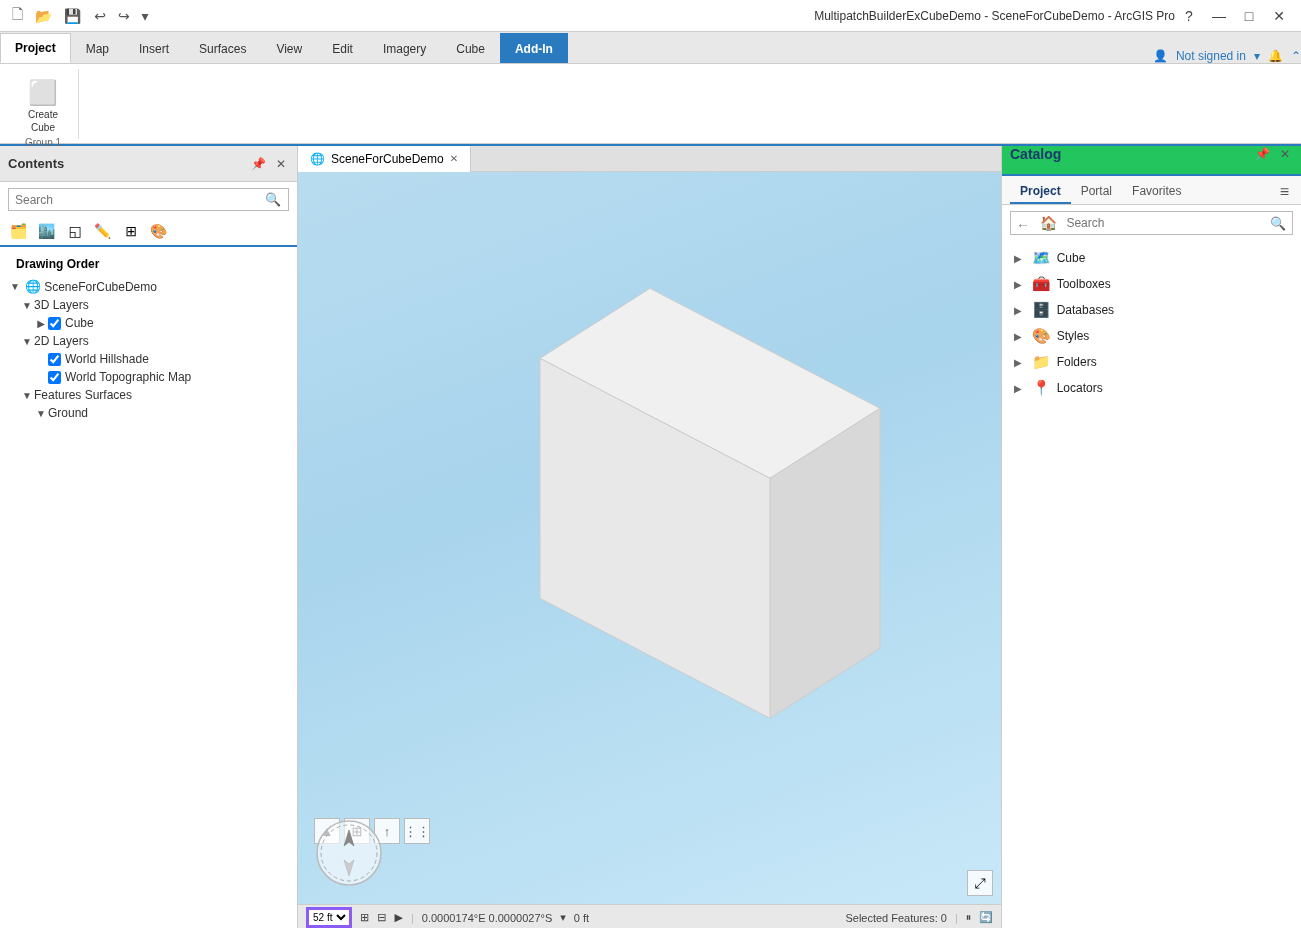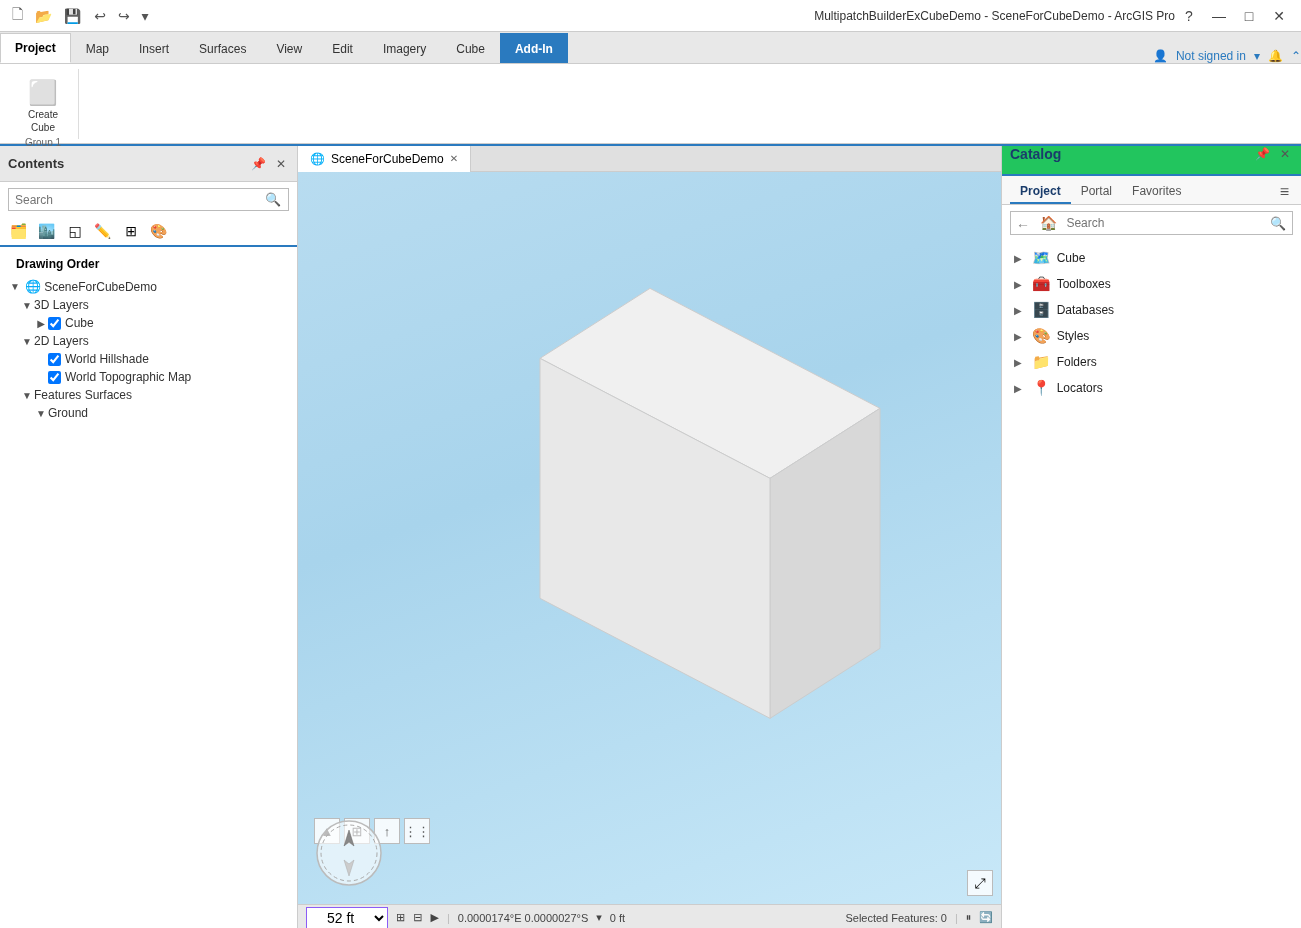--- a/index.html
+++ b/index.html
@@ -248,24 +248,24 @@
       background: #e8e8e8;
       border-top: 1px solid #ccc;
       display: flex;
       align-items: center;
       padding: 0 8px;
       gap: 8px;
       font-size: 11px;
       color: #444;
     }
     .scale-select {
-      border: 1px solid #8b5cf6;
-      background: #fff;
-      font-size: 14px;
-      padding: 1px 16px;
+      border: 3px solid #8b5cf6;
+      background: #fff;
+      font-size: 10px;
+      padding: 1px 0;
       cursor: pointer;
     }
     .bottom-bar-sep { color: #bbb; }
     .status-right { margin-left: auto; display: flex; align-items: center; gap: 8px; }
 
     
     #catalog-panel {
       width: 300px;
       background: #fff;
       border-left: 1px solid #ccc;

